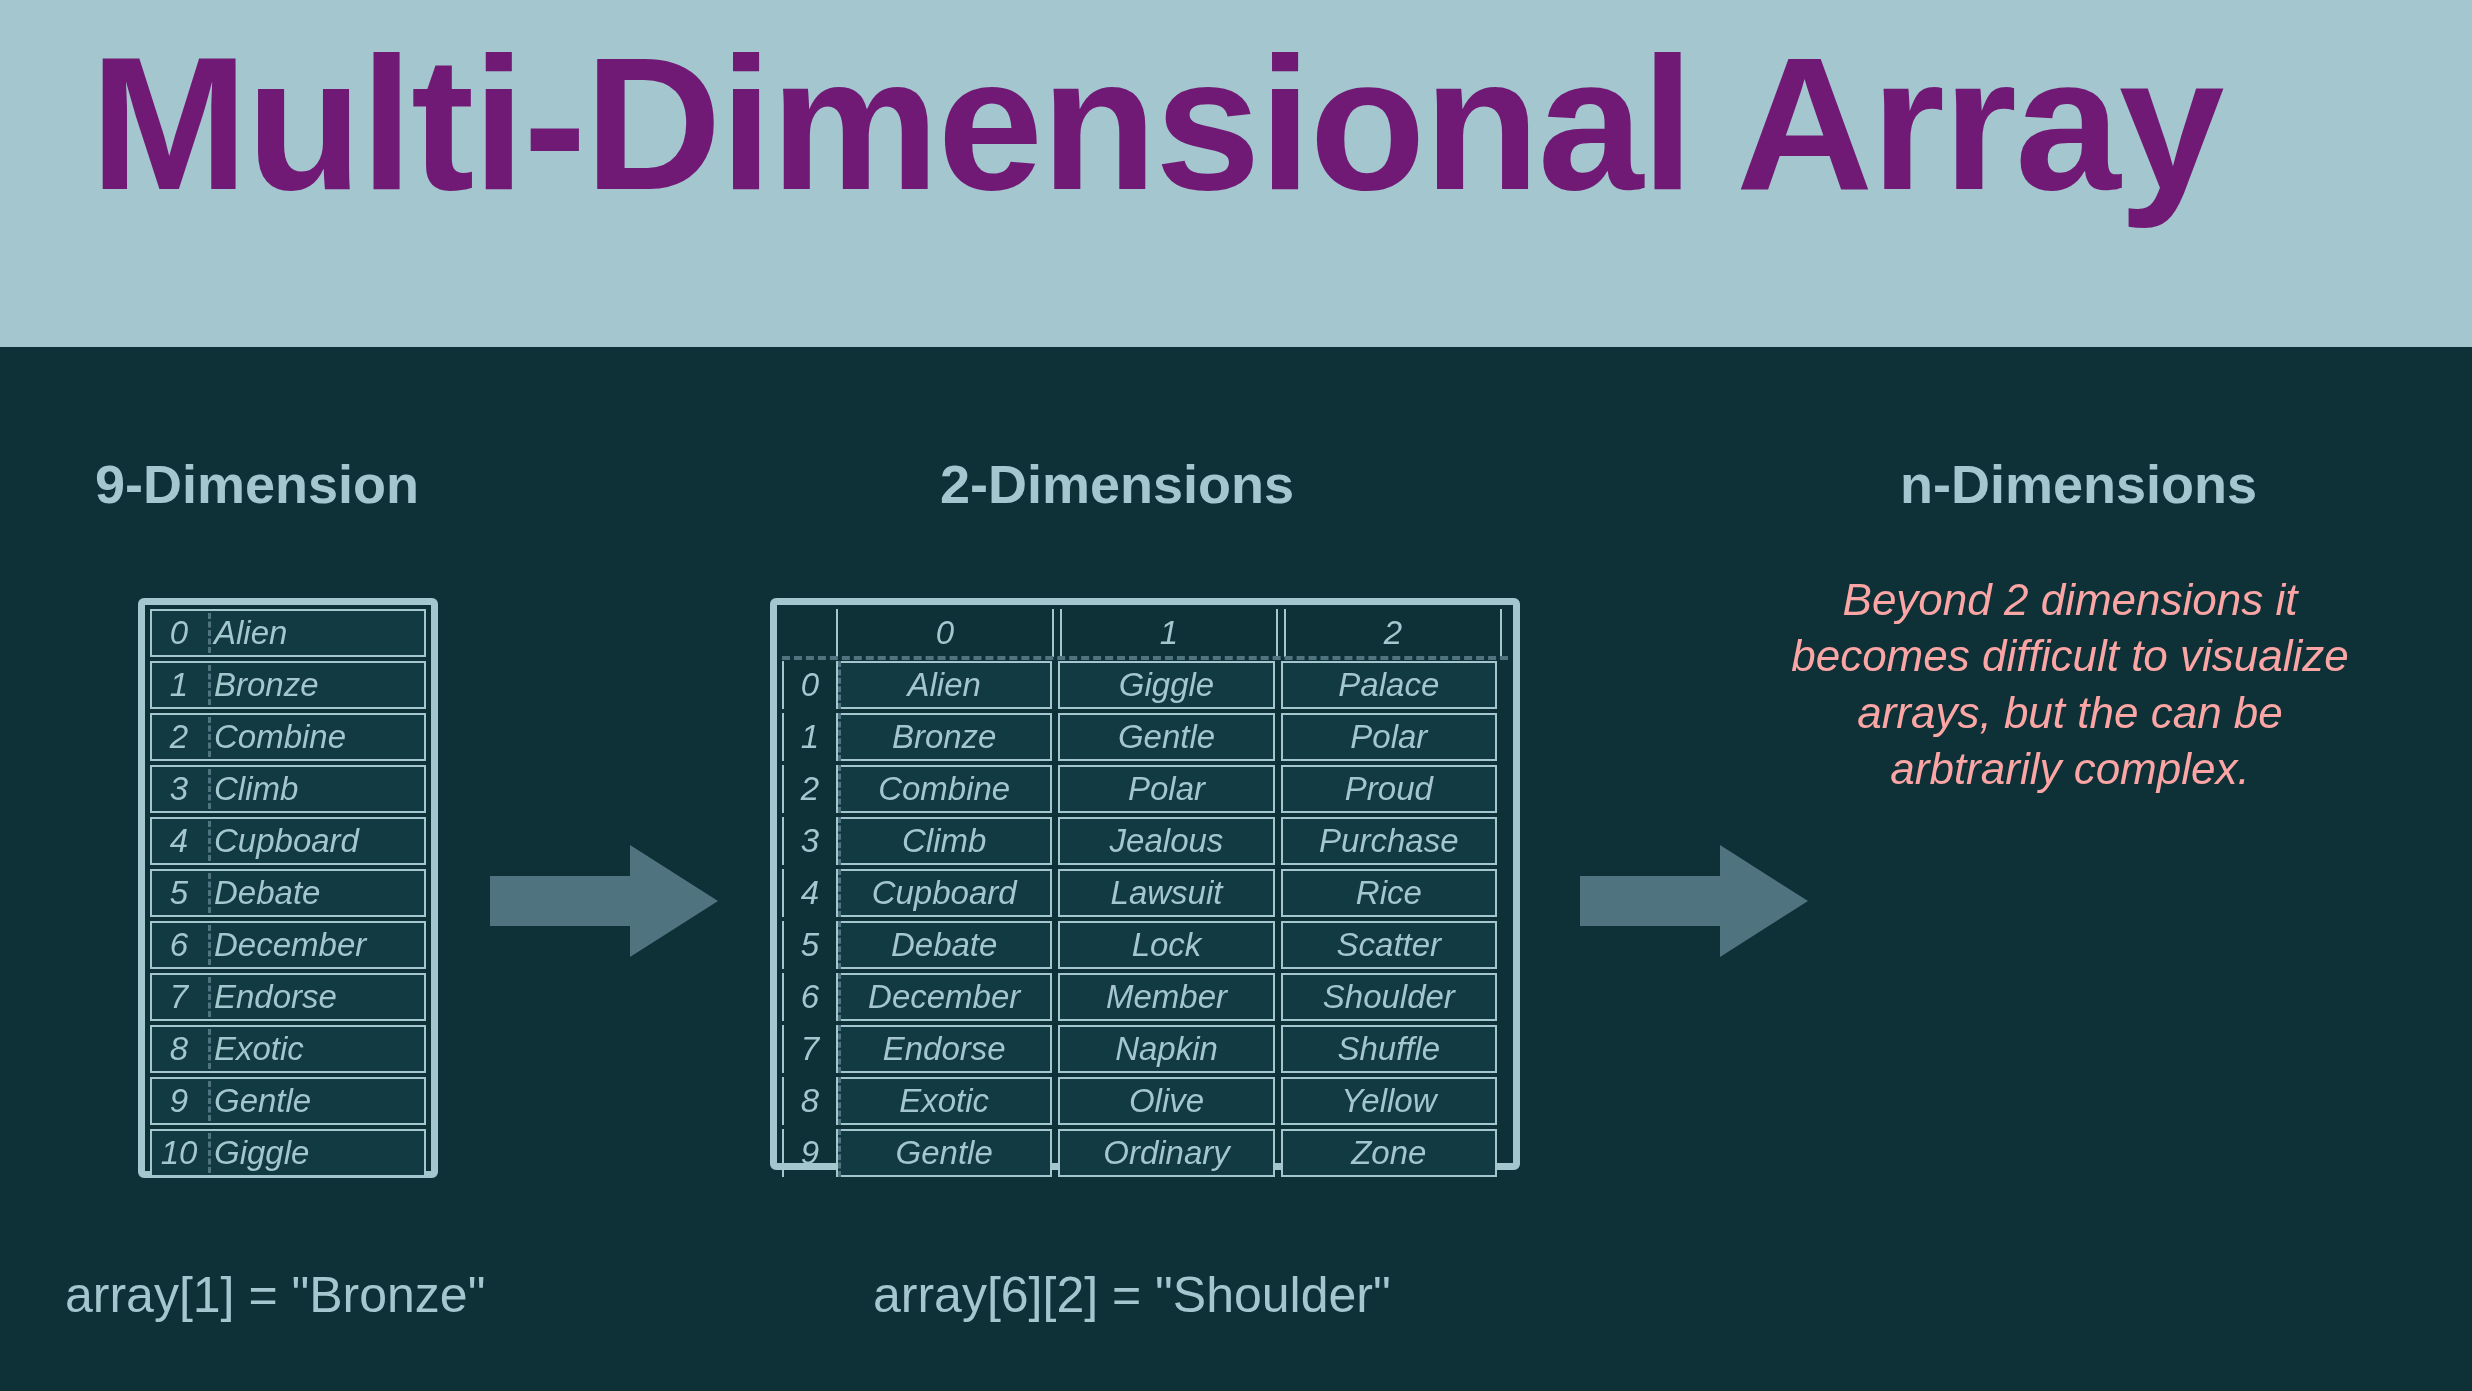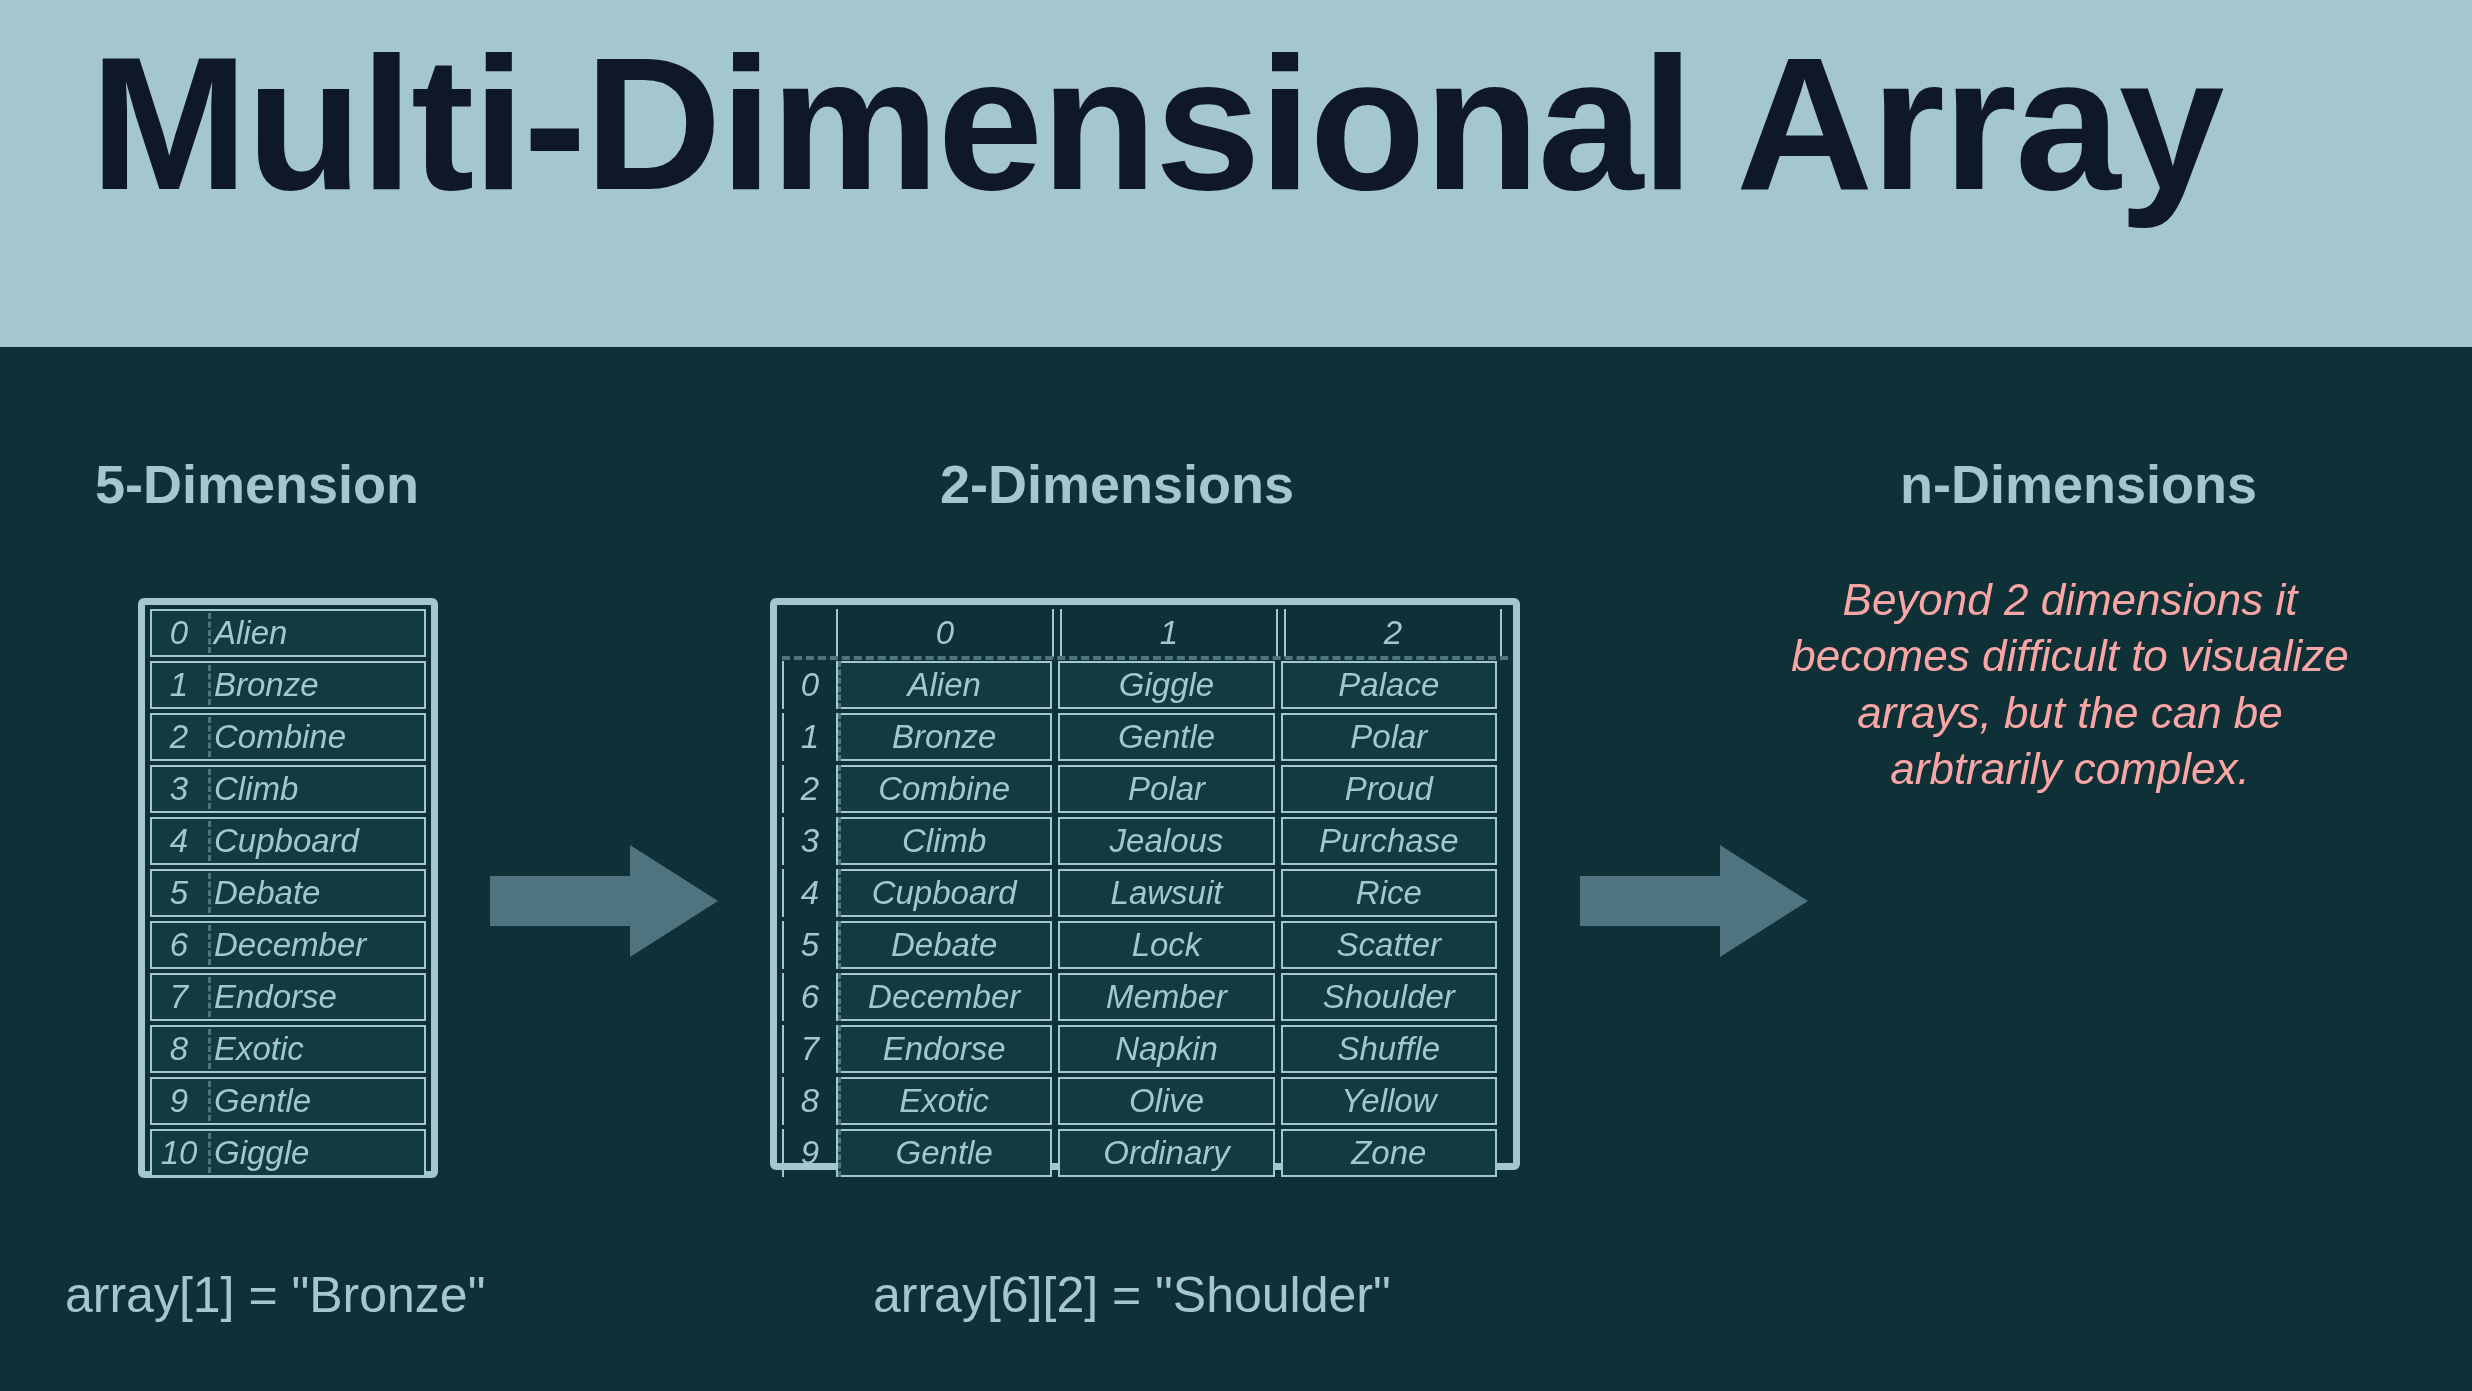--- a/index.html
+++ b/index.html
@@ -23,21 +23,21 @@
     width: 2472px;
     height: 347px;
     background: #a4c6ce;
   }
   #banner-title {
     position: absolute;
     left: 90px;
     top: 28px;
     font-size: 190px;
     font-weight: bold;
-    color: #0f172a;
+    color: #701a75;
     letter-spacing: -2px;
     white-space: nowrap;
     line-height: 1.0;
   }
 
   
   .section-heading {
     position: absolute;
     font-size: 54px;
     font-weight: bold;
@@ -220,21 +220,21 @@
 </style>
 </head>
 <body>
 
 <div id="slide">
 
   <div id="banner">
     <div id="banner-title">Multi-Dimensional Array</div>
   </div>
 
-  <div id="heading-1d" class="section-heading">5-Dimension</div>
+  <div id="heading-1d" class="section-heading">9-Dimension</div>
   <div id="heading-2d" class="section-heading">2-Dimensions</div>
   <div id="heading-nd" class="section-heading">n-Dimensions</div>
 
   <div id="table-1d" class="arr-table">
       <div class="row">
         <div class="idx">0</div>
         <div class="dash-v"></div>
         <div class="val">Alien</div>
       </div>
       <div class="row">

